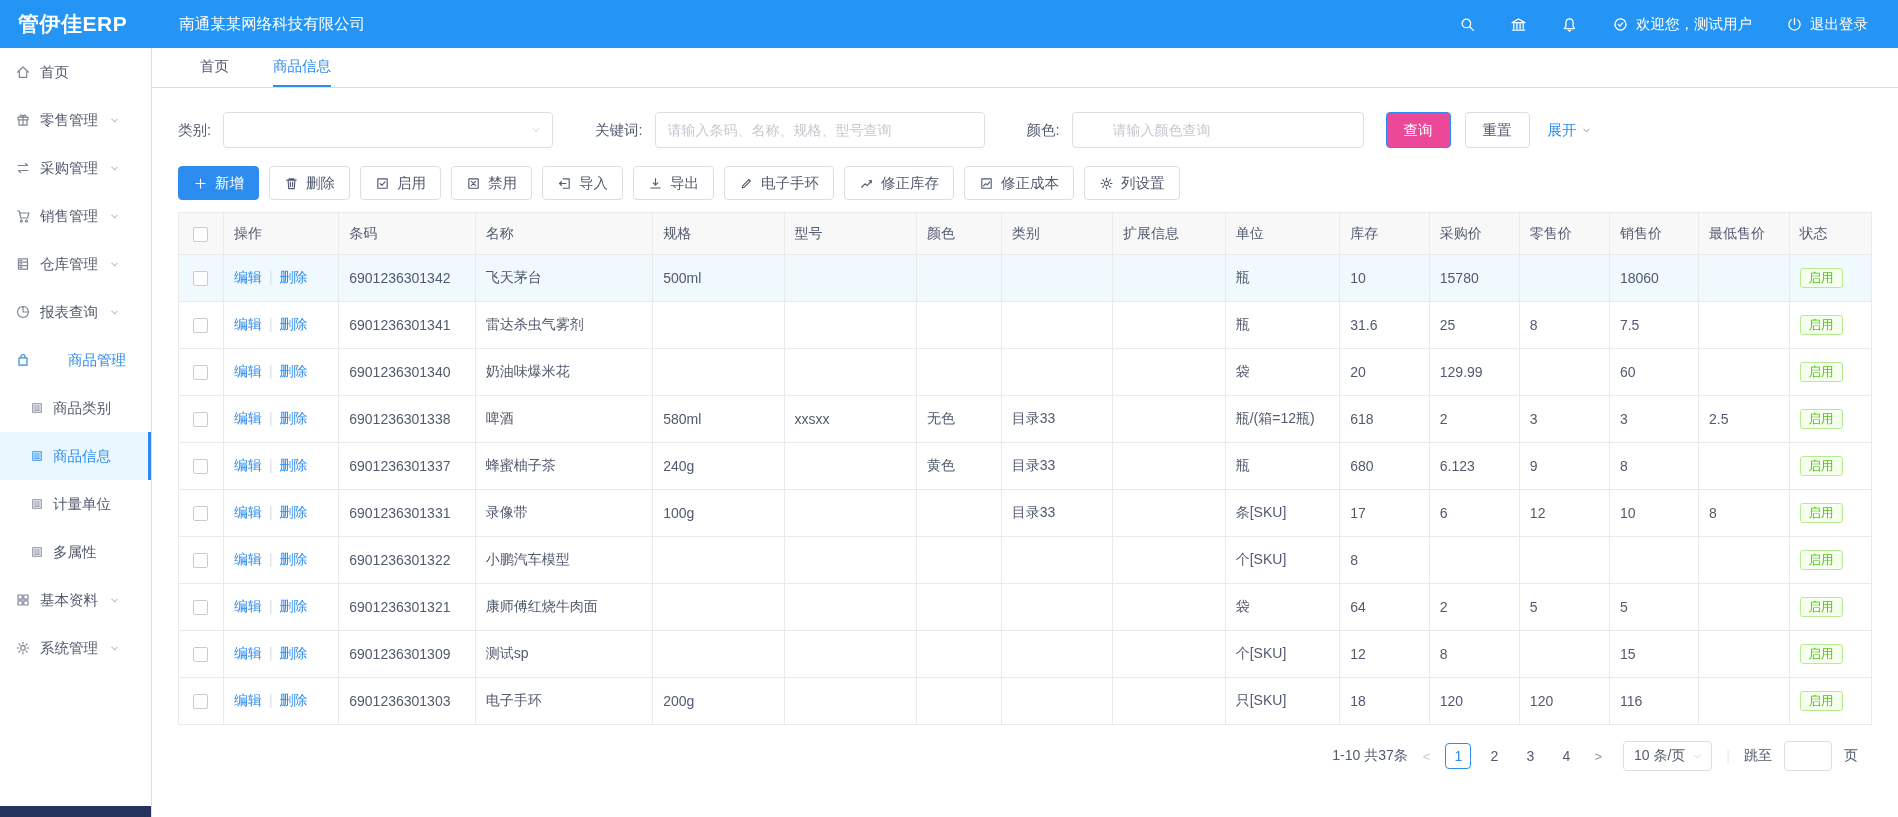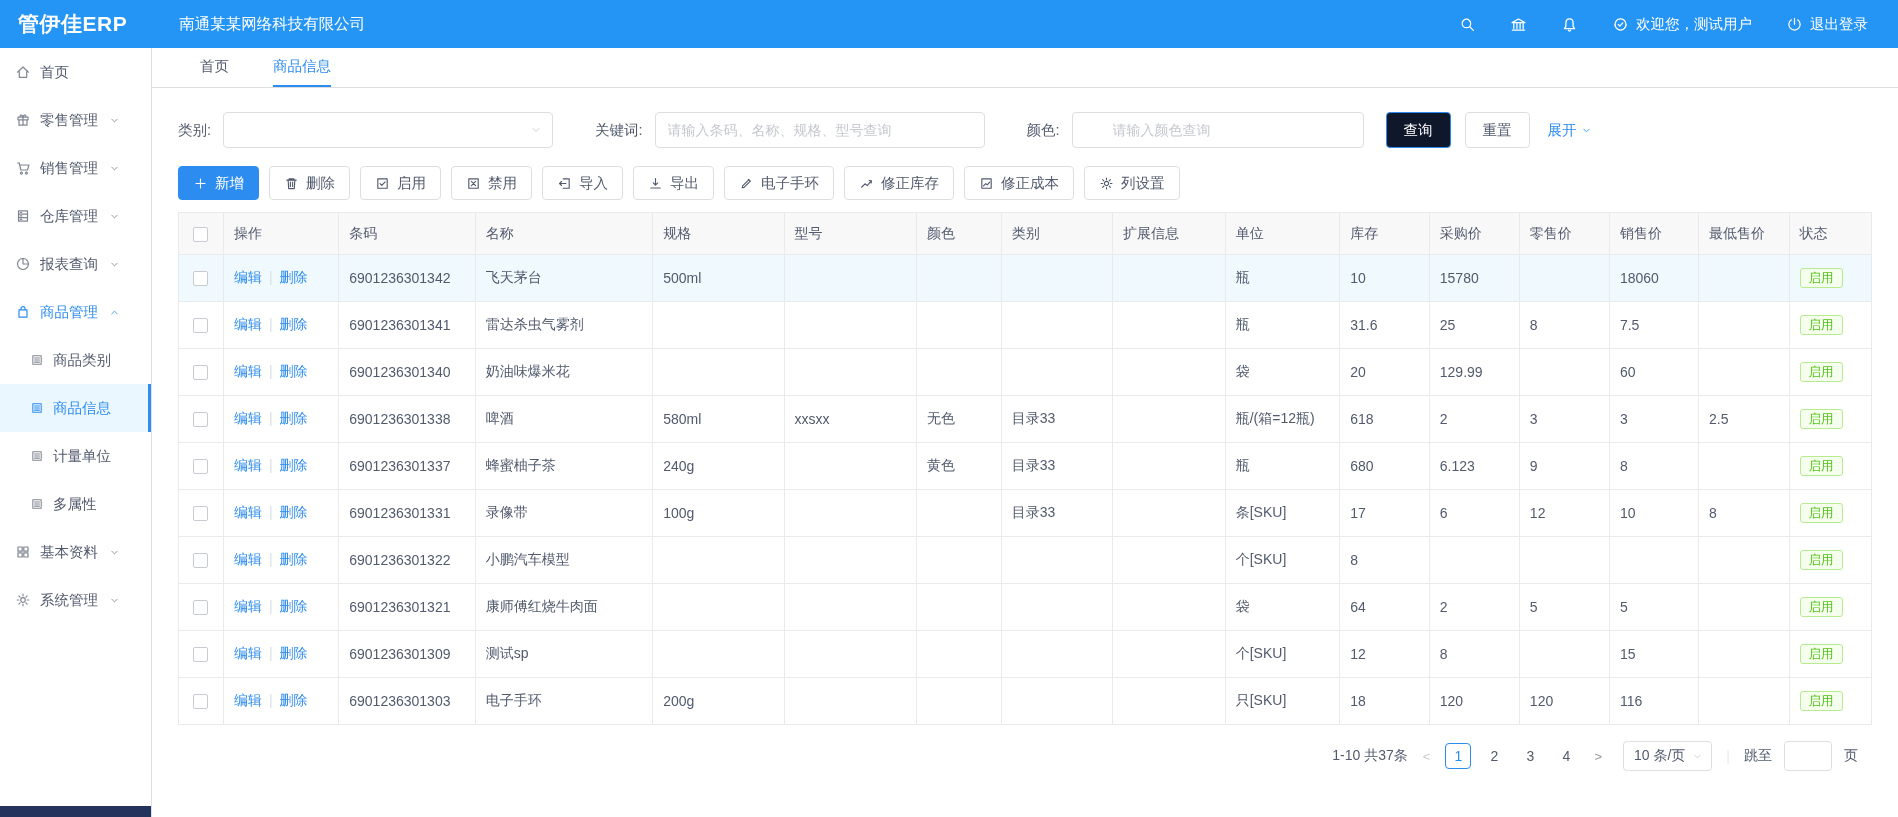--- a/index.html
+++ b/index.html
@@ -22,21 +22,21 @@
   .layout { display:flex; height:769px; }
   .sidebar { width:152px; background:#fff; border-right:1px solid #dcdee2; position:relative; flex:none; }
   .menu-item { height:48px; display:flex; align-items:center; padding-left:15px; font-size:14.5px;
                color:#515a6e; cursor:pointer; position:relative; }
   .menu-item .icon { color:#808695; margin-right:9px; }
   .menu-item .icon svg { width:16px; height:16px; }
   .menu-item .chev { position:absolute; right:22px; color:#808695; }
   .menu-item .chev svg { width:11px; height:11px; }
   .menu-item.sub { padding-left:30px; }
   .menu-item.sub .icon svg { width:14px; height:14px; }
-  .menu-item.active { color:#2d8cf0; }
+  .menu-item.active { color:#2d8cf0;gap:28px; }
   .menu-item.active .icon, .menu-item.active .chev { color:#2d8cf0; }
   .menu-item.selected { background:#ebf7ff; color:#2d8cf0; border-right:3px solid #2d8cf0; }
   .menu-item.selected .icon { color:#2d8cf0; }
   .sidebar-bottom-bar { position:absolute; left:0; bottom:0; width:100%; height:11px; background:#24335b; }
 
   .main { flex:1; display:flex; flex-direction:column; min-width:0; }
 
   
   .tabbar { height:40px; border-bottom:1px solid #dcdee2; display:flex; align-items:stretch;
             padding-left:48px; gap:44px; background:#fff; }
@@ -51,21 +51,21 @@
   .select-box { width:330px; height:36px; border:1px solid #dcdee2; border-radius:4px; background:#fff;
                 position:relative; cursor:pointer; }
   .select-box .chev { position:absolute; right:10px; top:11px; color:#c5c8ce; }
   .select-box .chev svg { width:12px; height:12px; }
   .filters input[type=text] { height:36px; border:1px solid #dcdee2; border-radius:4px; padding:0 12px;
                  font-size:14px; color:#515a6e; outline:none; font-family:inherit; }
   .filters input::placeholder { color:#c5c8ce; }
   .gap-lg { width:42px; flex:none; }
   .btn { height:36px; border-radius:4px; border:1px solid #dcdee2; background:#fff; color:#515a6e;
          font-size:14.5px; padding:0 17px; cursor:pointer; font-family:inherit; }
-  .btn.primary { background:#0f172a; border-color:#2d8cf0; color:#fff; }
+  .btn.primary { background:#ec4899; border-color:#2d8cf0; color:#fff; }
   .expand-link { color:#2d8cf0; display:flex; align-items:center; gap:4px; cursor:pointer; margin-left:18px; }
   .expand-link .icon svg { width:11px; height:11px; }
 
   
   .toolbar { margin-top:18px; display:flex; gap:10px; }
   .tbtn { height:34px; border-radius:4px; border:1px solid #dcdee2; background:#fff; color:#515a6e;
           font-size:14.5px; padding:0 14px; display:flex; align-items:center; gap:7px; cursor:pointer; }
   .tbtn .icon { color:#515a6e; }
   .tbtn.primary { background:#2d8cf0; border-color:#2d8cf0; color:#fff; }
   .tbtn.primary .icon { color:#fff; }
@@ -169,20 +169,33 @@
           <span class="mlabel">零售管理</span>
           <span class="icon chev">
             <svg viewBox="0 0 16 16">
               <path d="M4 6l4 4 4-4"></path>
             </svg>
           </span>
         </div>
         <div class="menu-item">
           <span class="icon">
             <svg viewBox="0 0 16 16">
+              <path d="M3 5.5h9.5l-2-2M13 10.5H3.5l2 2"></path>
+            </svg>
+          </span>
+          <span class="mlabel">采购管理</span>
+          <span class="icon chev">
+            <svg viewBox="0 0 16 16">
+              <path d="M4 6l4 4 4-4"></path>
+            </svg>
+          </span>
+        </div>
+        <div class="menu-item">
+          <span class="icon">
+            <svg viewBox="0 0 16 16">
               <path d="M2.5 3h1.8l1.5 7h6.7l1.4-5H5M6.4 12.2a1 1 0 1 0 .01 0M11.4 12.2a1 1 0 1 0 .01 0"></path>
             </svg>
           </span>
           <span class="mlabel">销售管理</span>
           <span class="icon chev">
             <svg viewBox="0 0 16 16">
               <path d="M4 6l4 4 4-4"></path>
             </svg>
           </span>
         </div>

